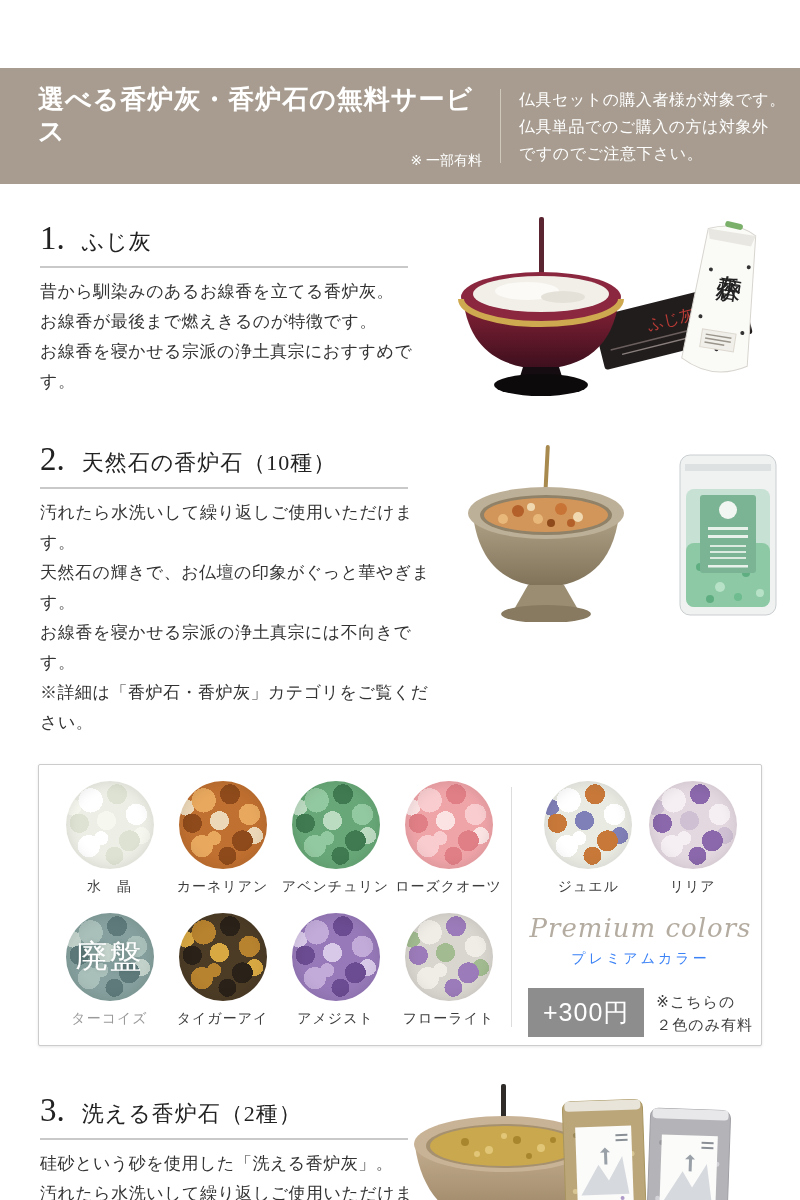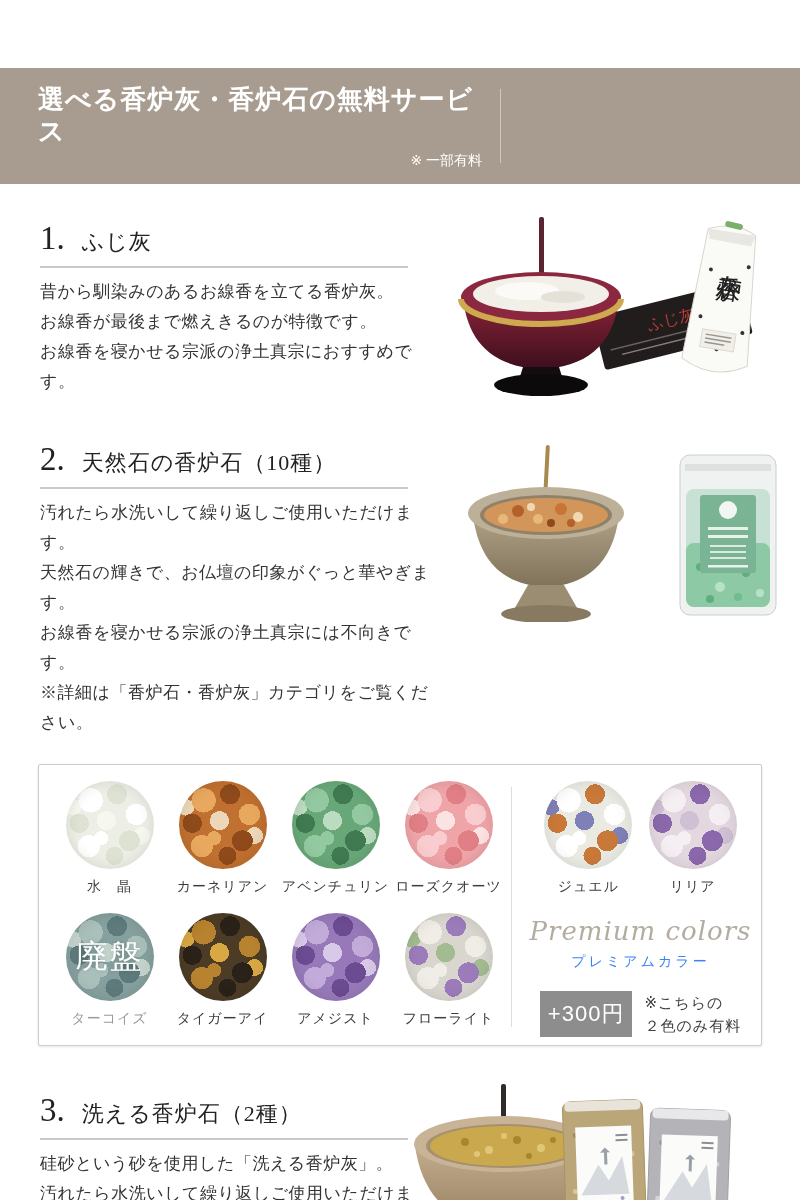--- a/index.html
+++ b/index.html
@@ -67,33 +67,38 @@
     position:absolute;inset:0;display:flex;align-items:center;justify-content:center;
     color:#fff;font-weight:normal;font-size:32px;letter-spacing:2px;text-shadow:0 0 4px rgba(0,0,0,0.15);
   }
   .premium-block{margin-top:8px;}
   .premium-en{
     font-family:"DejaVu Serif","Liberation Serif",serif;font-style:italic;
     color:#b4aca0;font-size:26px;text-align:center;letter-spacing:1px;
   }
   .premium-ja{text-align:center;color:#3b82f6;font-size:14px;letter-spacing:3px;margin-top:7px;}
   .price-row{display:flex;align-items:center;justify-content:center;gap:12px;margin-top:20px;}
-  .price-badge{background:var(--badge-bg);color:#fff;font-size:22px;padding:8px 8px;letter-spacing:1px;}
+  .price-badge{background:var(--badge-bg);color:#fff;font-size:25px;padding:8px 15px;letter-spacing:1px;}
   .price-note{font-size:15px;color:#3f3f3f;line-height:23px;letter-spacing:1px;}
   .price-note div{margin:0;}
 </style>
 </head>
 <body>
 
 <header class="banner">
   <div class="banner-left">
     <div class="banner-title">選べる香炉灰・香炉石の無料サービス</div>
     <div class="banner-note">※ 一部有料</div>
   </div>
   <div class="banner-divider"></div>
+  <div class="banner-right">
+    <p>仏具セットの購入者様が対象です。</p>
+    <p>仏具単品でのご購入の方は対象外</p>
+    <p>ですのでご注意下さい。</p>
+  </div>
 </header>
 
 <section class="sec sec1">
   <div class="sec-head">
     <span class="sec-num">1.</span>
     <span class="sec-title">ふじ灰</span>
   </div>
   <div class="sec-rule"></div>
   <p>昔から馴染みのあるお線香を立てる香炉灰。</p>
   <p>お線香が最後まで燃えきるのが特徴です。</p>

